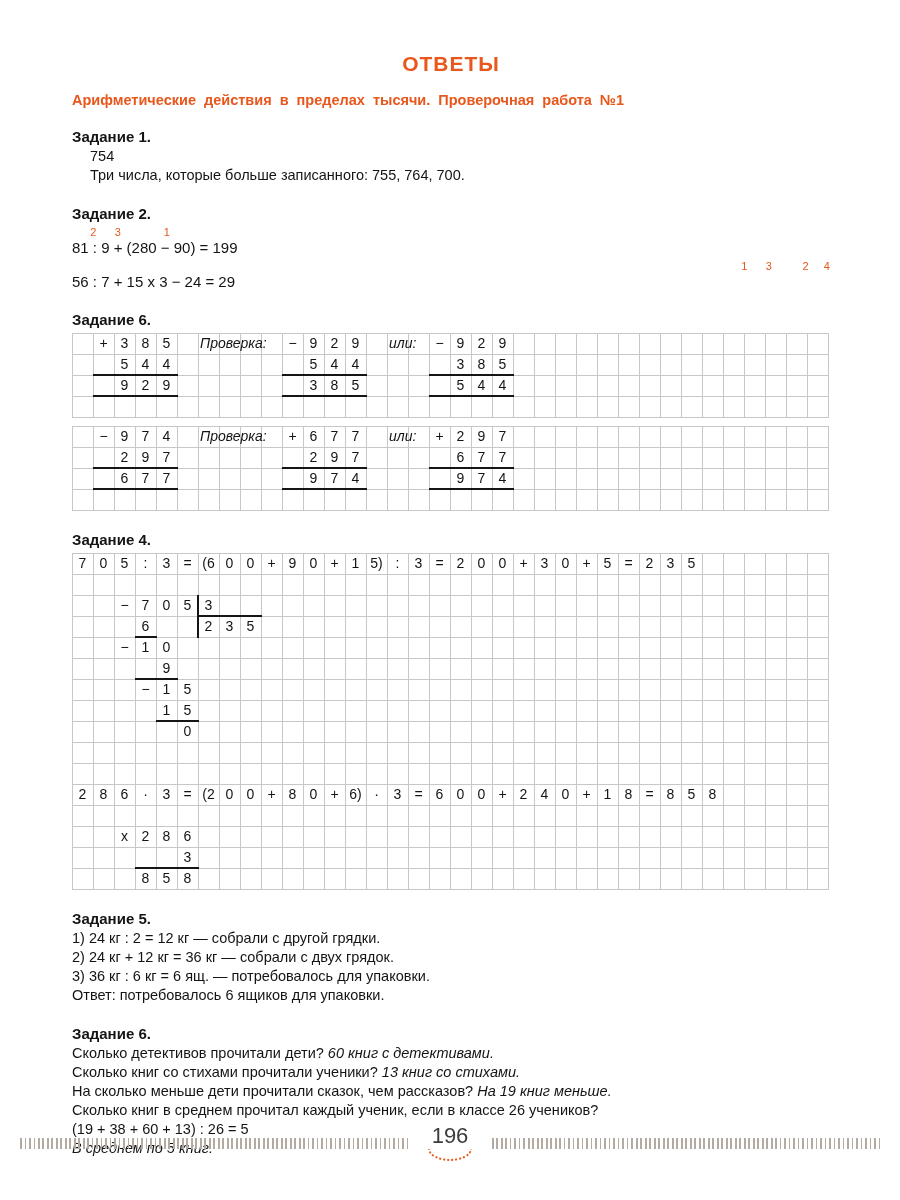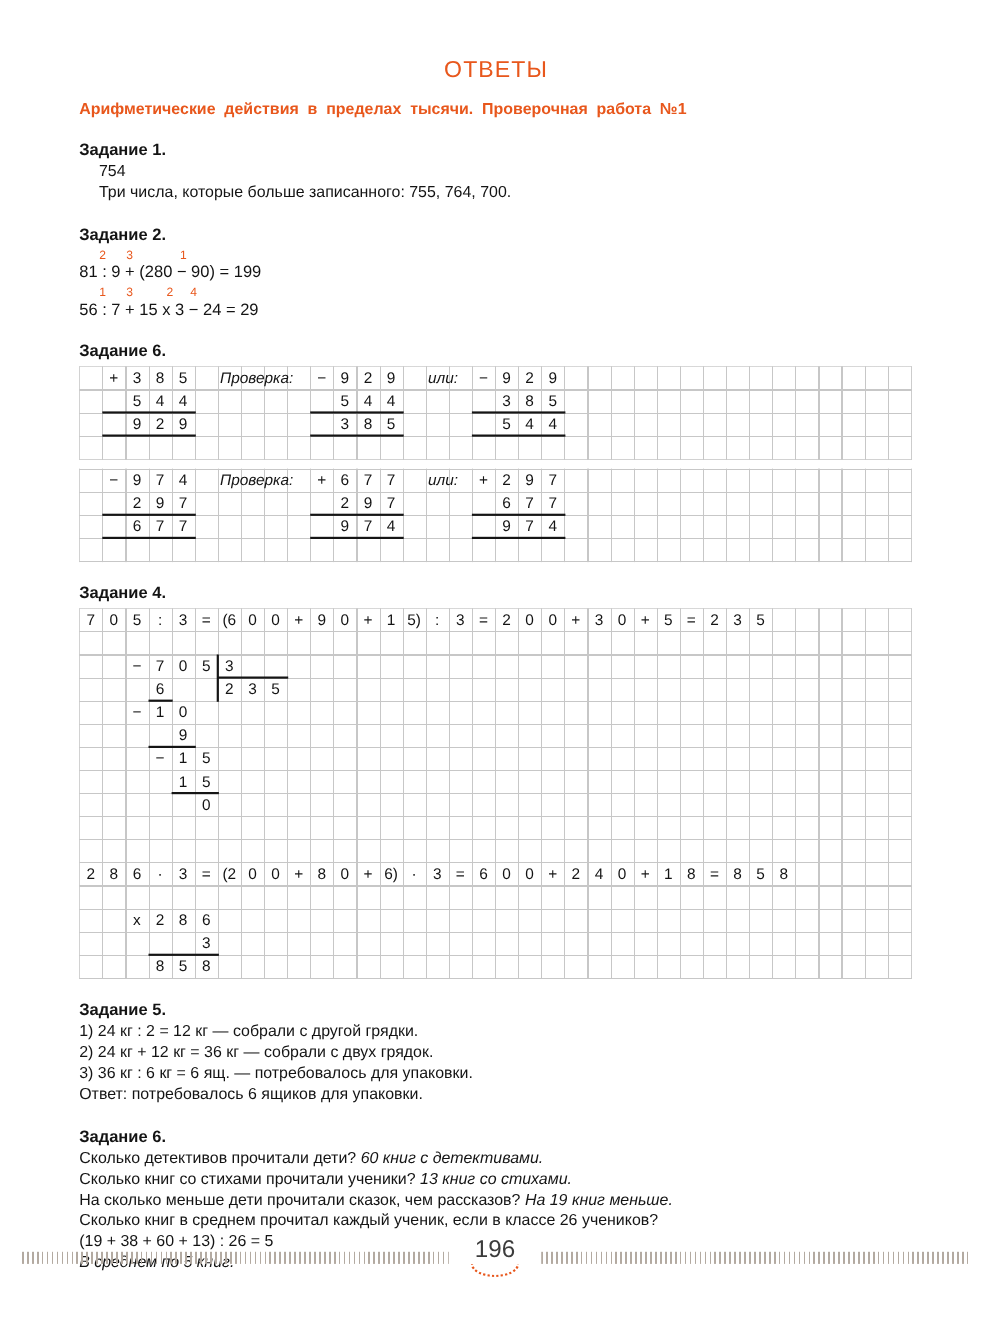--- a/index.html
+++ b/index.html
@@ -1,28 +1,28 @@
 <!DOCTYPE html>
 <html style="--accent: #e8571c; --gridline: #c7c7c7;"><head>
 <meta charset="utf-8">
 <style>
   :root { --accent: #e8571c; --ink: #141414; --gridline: #c7c7c7; }
   * { margin: 0; padding: 0; box-sizing: border-box; }
   html, body { background: #ffffff; }
   body { width: 900px; font-family: "Liberation Sans", sans-serif; color: var(--ink); }
   .page { position: relative; width: 900px; height: 1200px; overflow: hidden; padding: 52px 70px 0 72px; }
 
-  .title { text-align: center; color: var(--accent); font-size: 21px; font-weight: normal; letter-spacing: 1px; }
+  .title { text-align: center; color: var(--accent); font-size: 21px; font-weight: bold; letter-spacing: 1px; }
   .subtitle { margin-top: 16px; color: var(--accent); font-size: 14.5px; font-weight: bold; word-spacing: 4px; }
 
   .task { margin-top: 20px; }
   .task-heading { font-size: 15px; font-weight: bold; line-height: 18px; margin-bottom: 1px; }
   .line { font-size: 14.5px; line-height: 19px; }
   .indent { padding-left: 18px; }
-  .mt8 { margin-top: 8px; }
+  .mt8 { margin-top: 8px; text-align: right; }
 
   .op-order { font-size: 11px; font-weight: 400; color: var(--accent); white-space: pre; line-height: 12px; margin-top: 3px; }
   .expr { font-size: 15px; line-height: 19px; white-space: pre; }
 
   .grid { position: relative; margin-top: 4px;
     background-image:
       repeating-linear-gradient(to right, var(--gridline) 0 1px, transparent 1px 21px),
       repeating-linear-gradient(to bottom, var(--gridline) 0 1px, transparent 1px 21px);
   }
   .grid + .grid { margin-top: 8px; }

